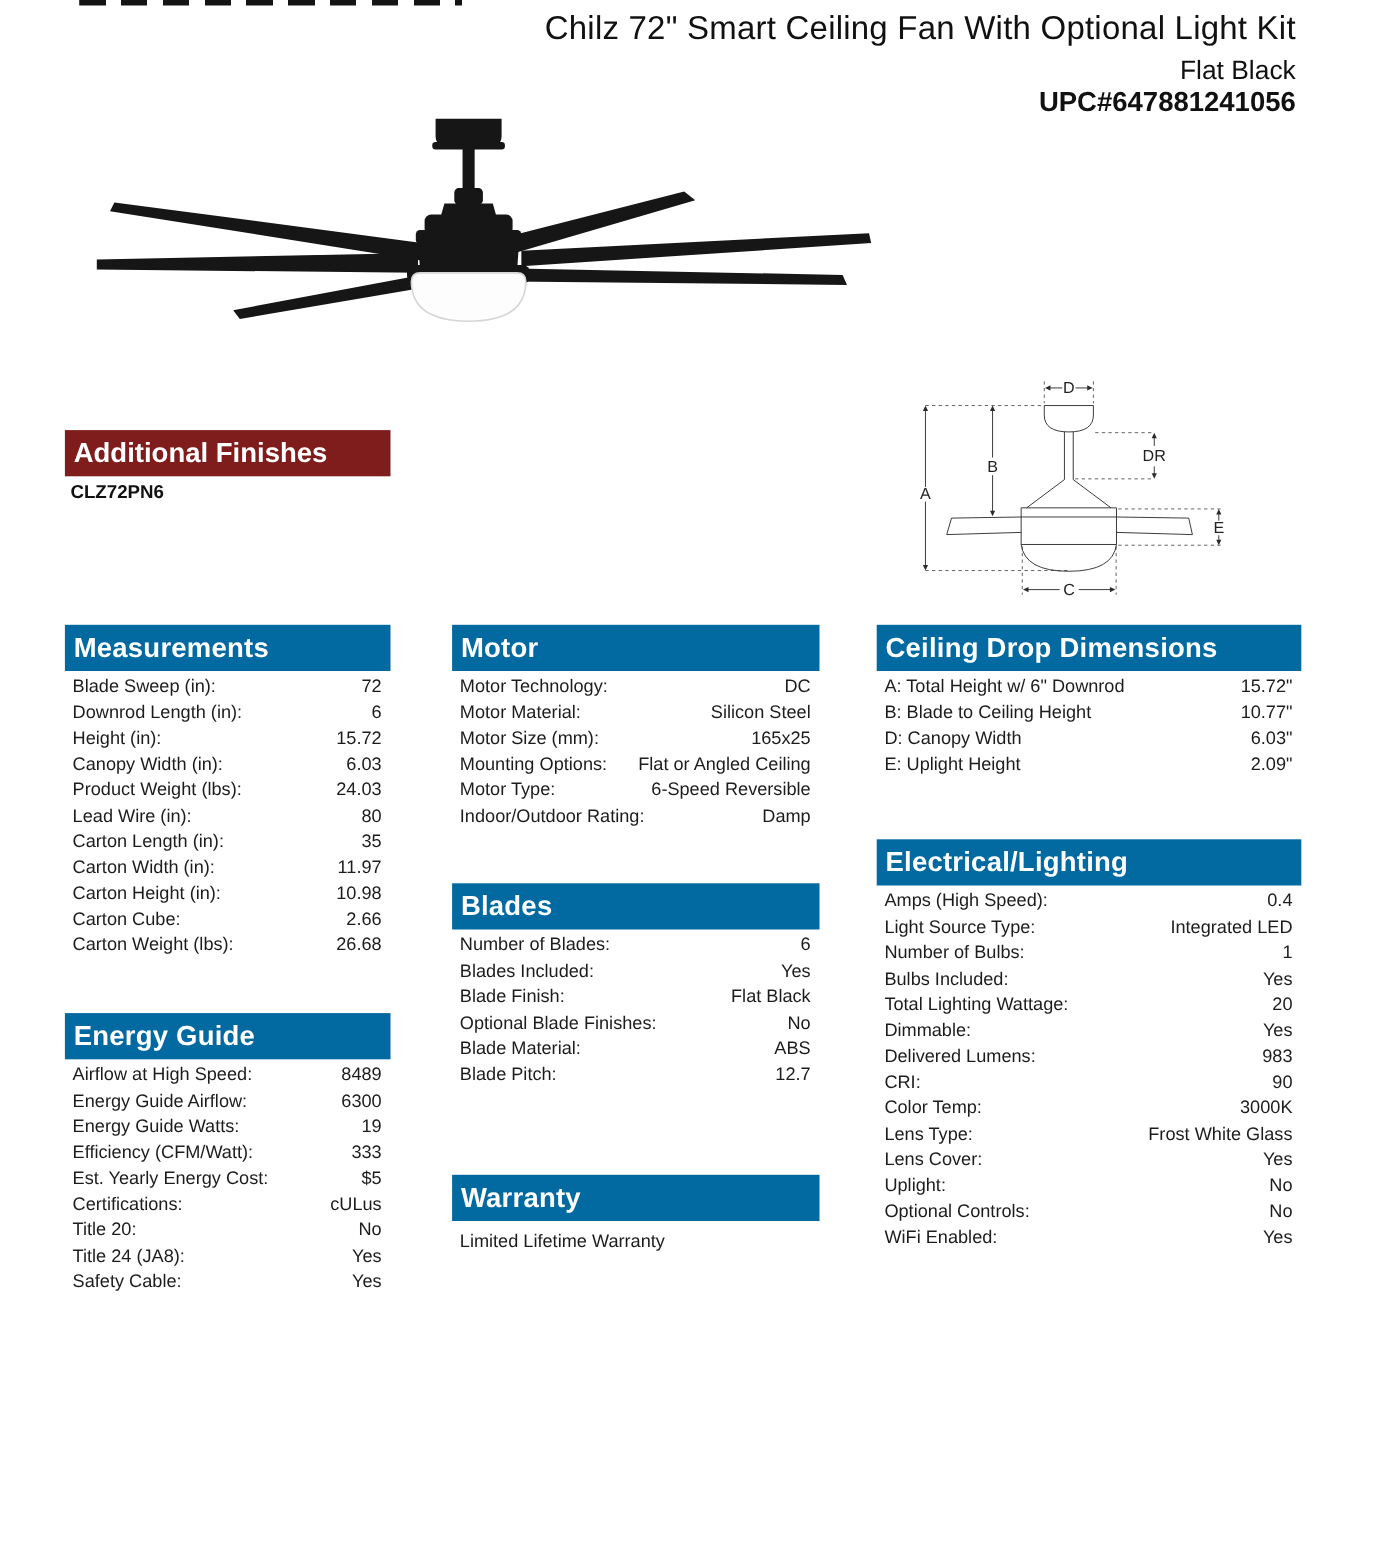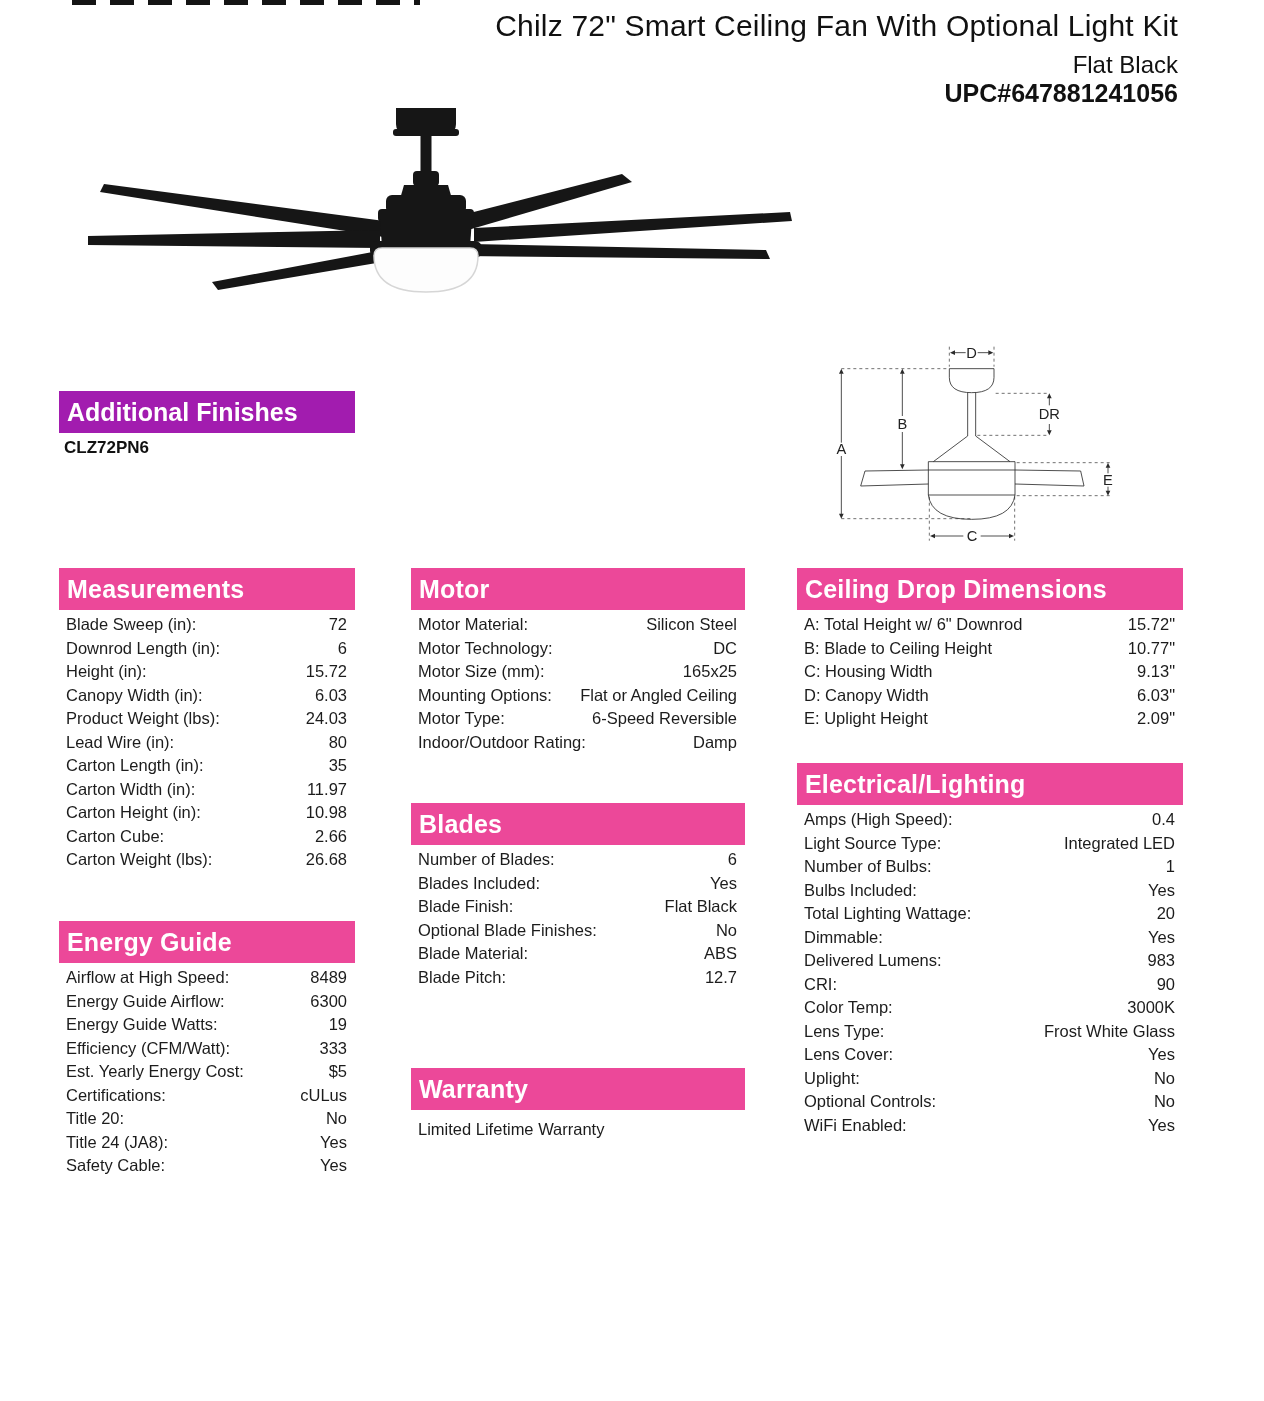--- a/index.html
+++ b/index.html
@@ -18,36 +18,36 @@
   }
   .title { font-size:30px; font-weight:400; line-height:36px; letter-spacing:0.2px; }
   .finish { font-size:24px; font-weight:400; line-height:30px; margin-top:6px; }
   .upc { font-size:25px; font-weight:700; line-height:26px; margin-top:0; }
 
   .fan-image { position:absolute; left:60px; top:98px; width:740px; height:205px; }
   .dim-diagram { position:absolute; left:820px; top:330px; width:330px; height:235px; }
 
   .section { position:absolute; }
   .section-header {
-    background:#ec4899; color:#ffffff; font-weight:700; font-size:25px;
+    background:#0369a1; color:#ffffff; font-weight:700; font-size:25px;
     height:42px; line-height:42px; padding-left:8px; letter-spacing:0.2px;
     white-space:nowrap; overflow:hidden;
   }
   .section-rows { margin-top:3px; }
   .spec-row {
     display:flex; justify-content:space-between; align-items:baseline;
     font-size:16.5px; line-height:23.5px; color:#1c1c1c;
     padding-left:7px; padding-right:8px; white-space:nowrap;
   }
   .spec-label { text-align:center; }
   .spec-value { text-align:right; }
 
   .af-bar {
     position:absolute; left:59px; top:391px; width:296px; height:42px;
-    background:#a21caf; color:#fff; font-weight:700; font-size:25px;
+    background:#7f1d1d; color:#fff; font-weight:700; font-size:25px;
     line-height:42px; padding-left:8px;
   }
   .af-model {
     position:absolute; left:64px; top:438px; font-size:17px; font-weight:700; color:#111;
   }
 
   svg text { font-family:"Liberation Sans", sans-serif; }
 </style>
 </head>
 <body>
@@ -254,26 +254,26 @@
           <span class="spec-label">Safety Cable:</span>
           <span class="spec-value">Yes</span>
         </div>
       </div>
   </div>
 
   <div class="section" style="left:411px; top:568px; width:334px;">
     <div class="section-header">Motor</div>
     <div class="section-rows">
         <div class="spec-row">
+          <span class="spec-label">Motor Technology:</span>
+          <span class="spec-value">DC</span>
+        </div>
+        <div class="spec-row">
           <span class="spec-label">Motor Material:</span>
           <span class="spec-value">Silicon Steel</span>
-        </div>
-        <div class="spec-row">
-          <span class="spec-label">Motor Technology:</span>
-          <span class="spec-value">DC</span>
         </div>
         <div class="spec-row">
           <span class="spec-label">Motor Size (mm):</span>
           <span class="spec-value">165x25</span>
         </div>
         <div class="spec-row">
           <span class="spec-label">Mounting Options:</span>
           <span class="spec-value">Flat or Angled Ceiling</span>
         </div>
         <div class="spec-row">
@@ -332,24 +332,20 @@
     <div class="section-rows">
         <div class="spec-row">
           <span class="spec-label">A: Total Height w/ 6" Downrod</span>
           <span class="spec-value">15.72"</span>
         </div>
         <div class="spec-row">
           <span class="spec-label">B: Blade to Ceiling Height</span>
           <span class="spec-value">10.77"</span>
         </div>
         <div class="spec-row">
-          <span class="spec-label">C: Housing Width</span>
-          <span class="spec-value">9.13"</span>
-        </div>
-        <div class="spec-row">
           <span class="spec-label">D: Canopy Width</span>
           <span class="spec-value">6.03"</span>
         </div>
         <div class="spec-row">
           <span class="spec-label">E: Uplight Height</span>
           <span class="spec-value">2.09"</span>
         </div>
       </div>
   </div>
 

